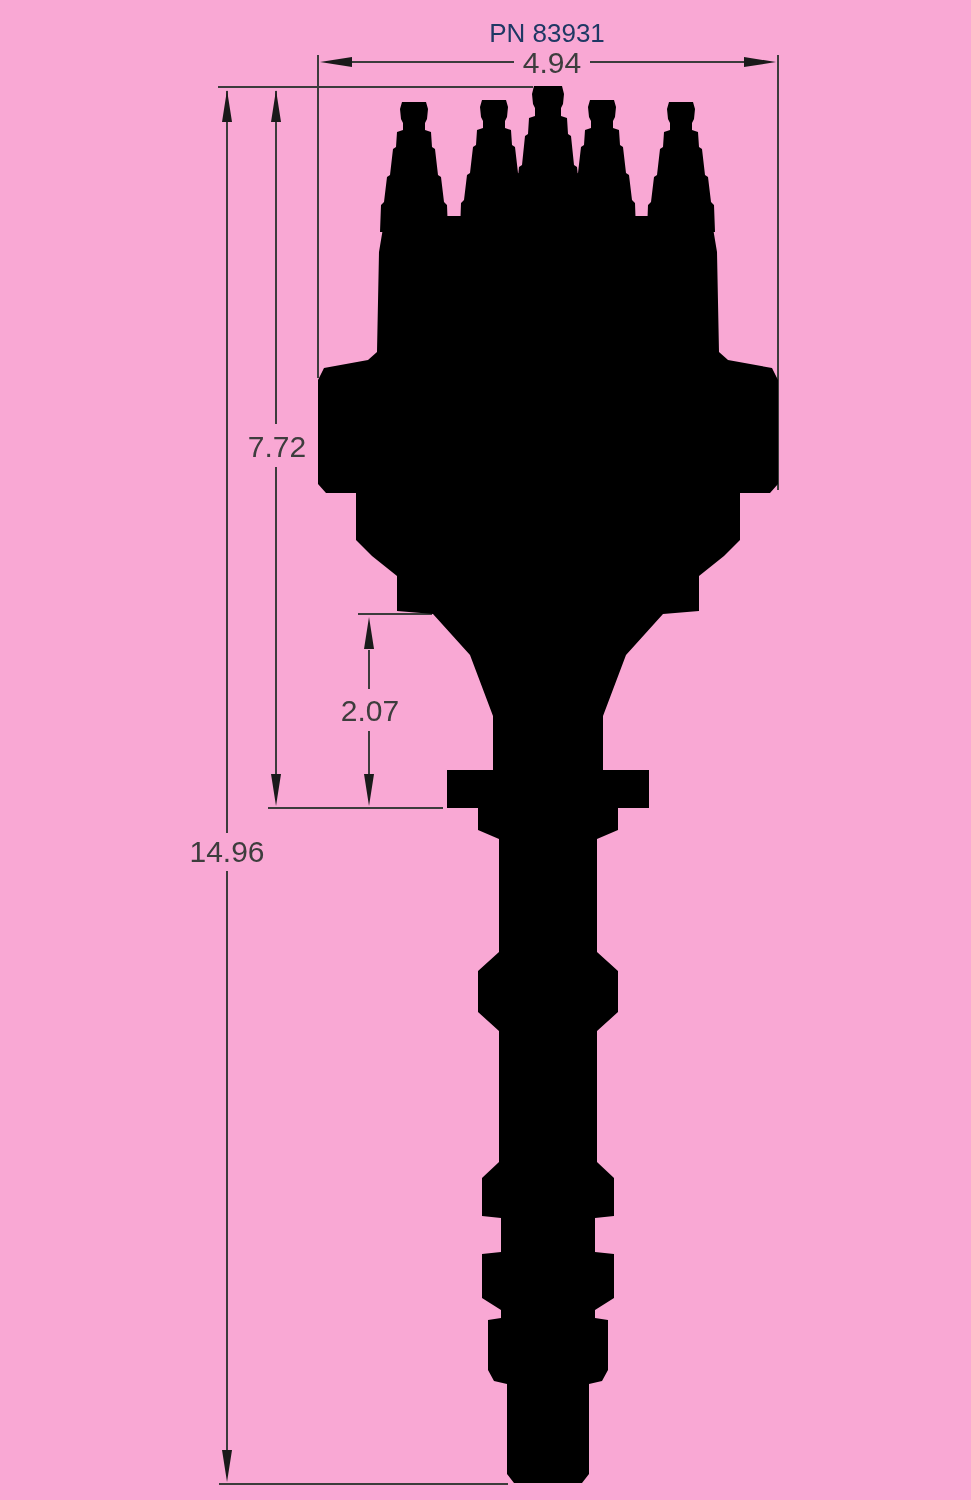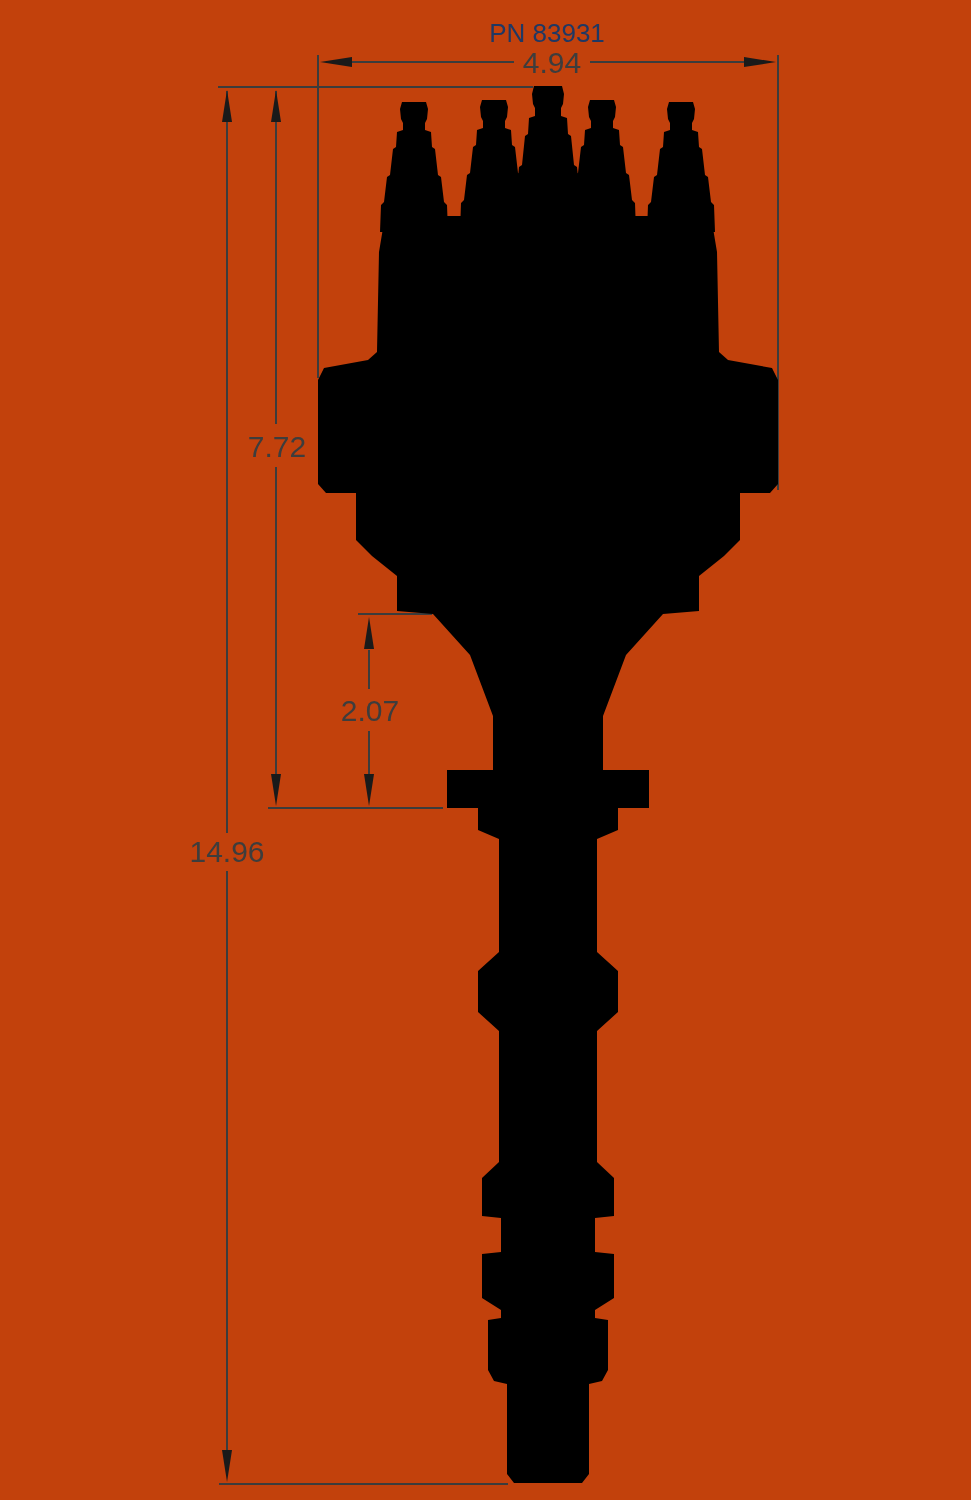--- a/index.html
+++ b/index.html
@@ -8,21 +8,21 @@
     background: #ffffff;
     width: 971px;
     height: 1500px;
     overflow: hidden;
     font-family: "Liberation Sans", sans-serif;
   }
   .stage {
     position: relative;
     width: 971px;
     height: 1500px;
-    background: #c2410c;
+    background: #f9a8d4;
   }
   svg { display: block; }
   .dim-line {
     fill: none;
     stroke-width: 2;
   }
   .dim-text {
     font-family: "Liberation Sans", sans-serif;
     font-size: 30px;
     fill: #3d3d3d;

